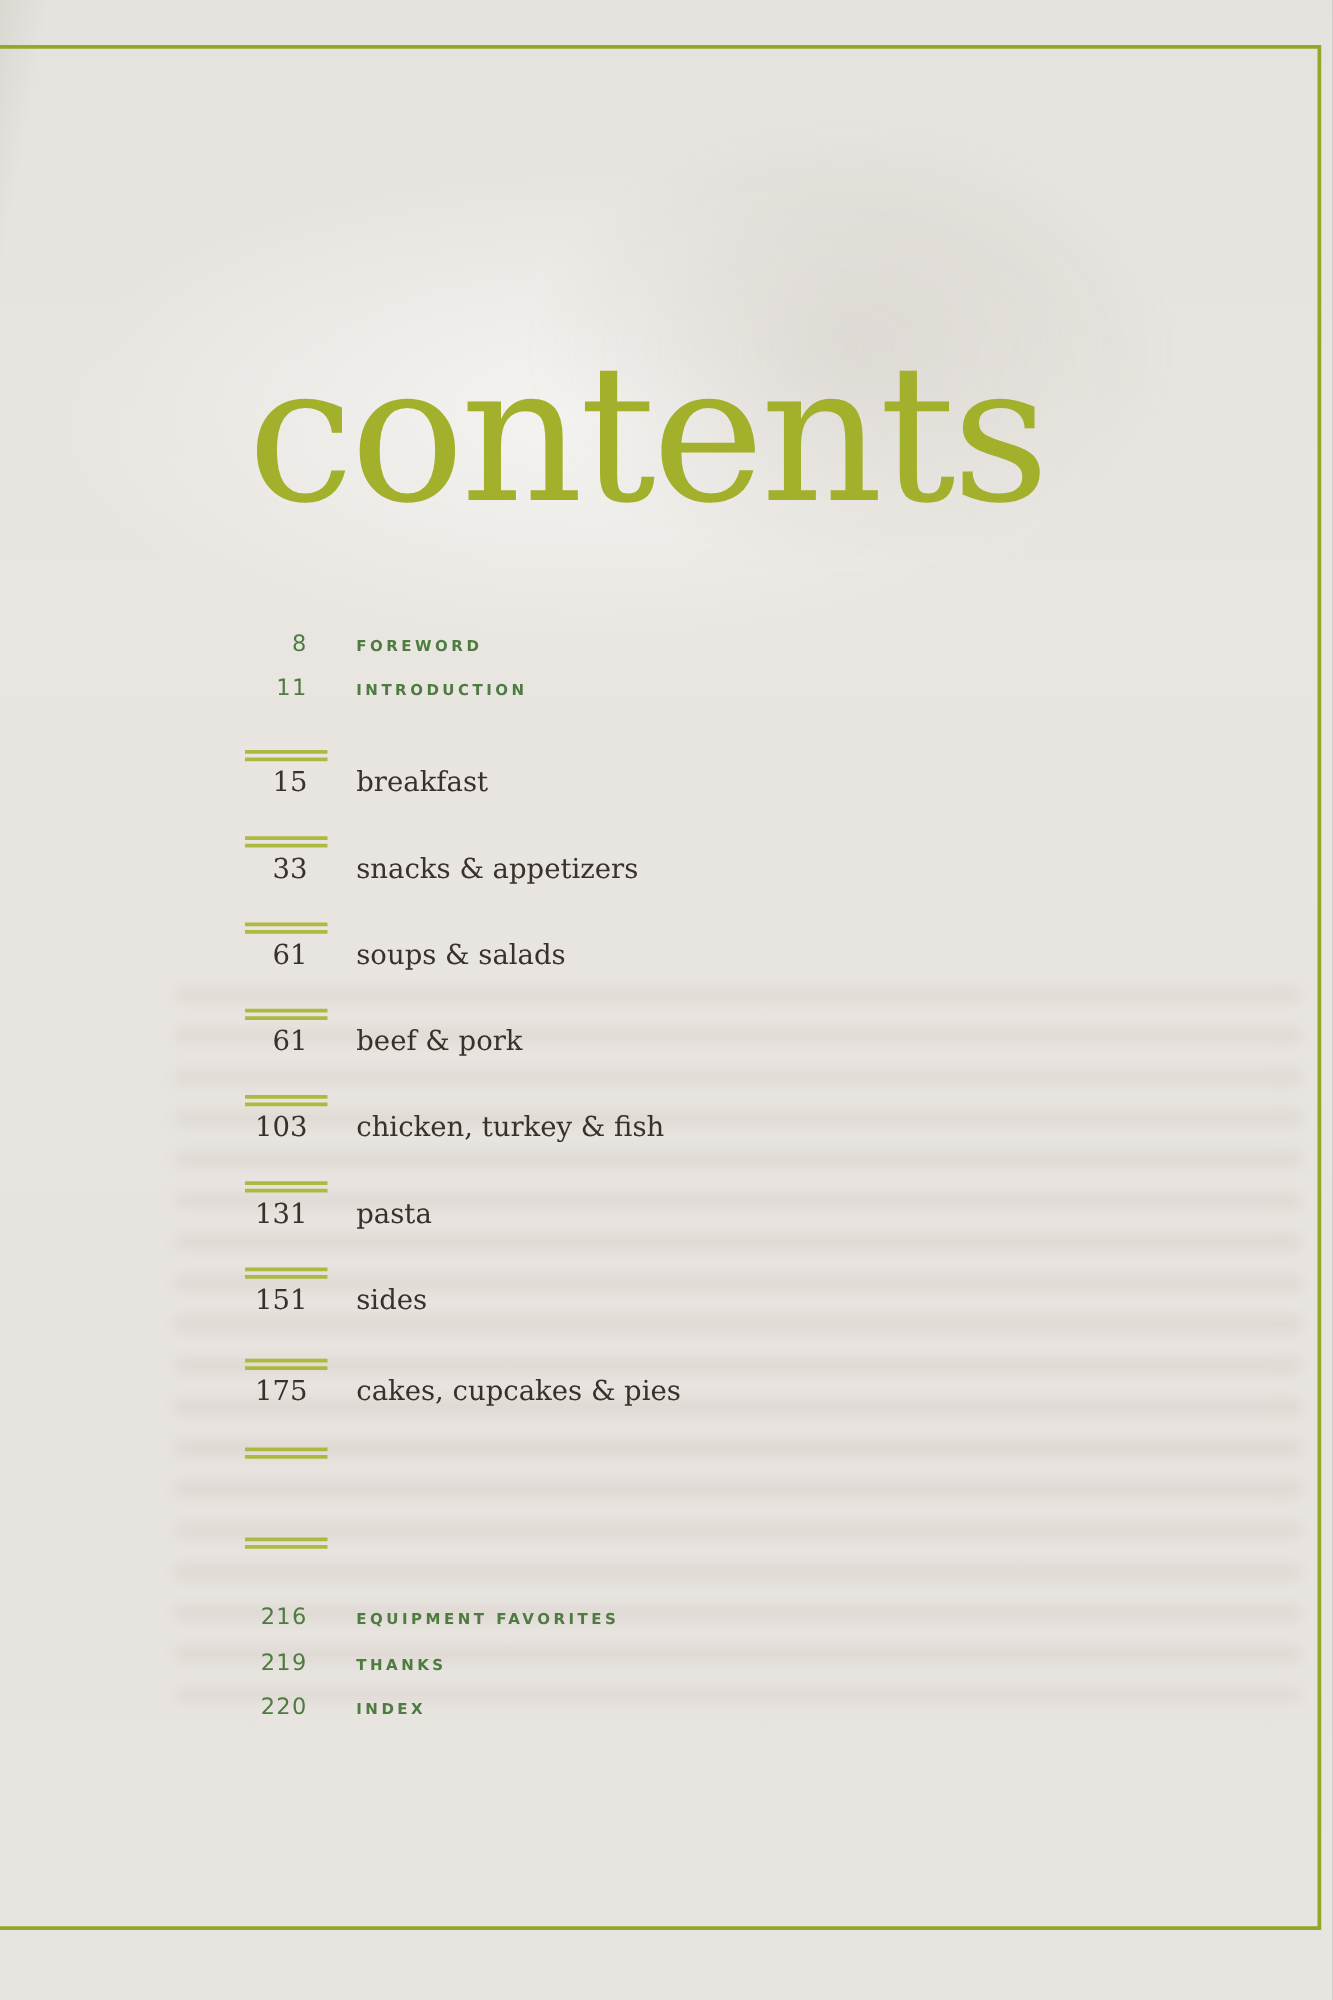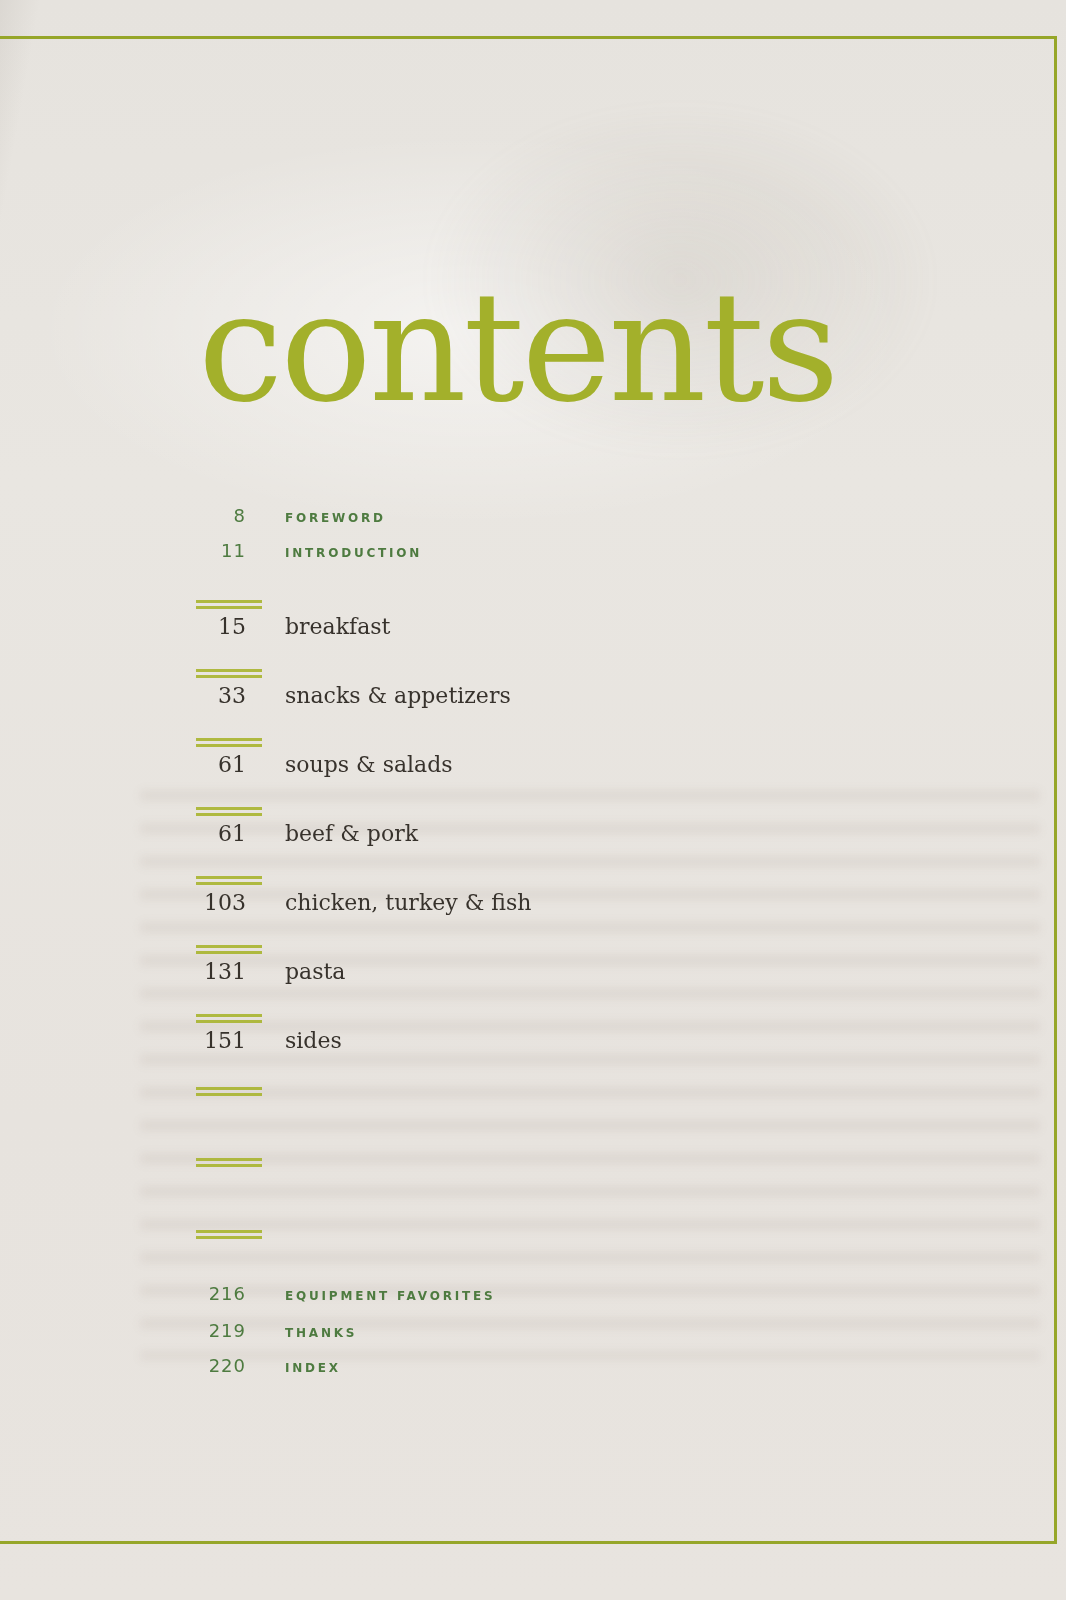--- a/index.html
+++ b/index.html
@@ -206,20 +206,24 @@
   <div class="chapter-group" style="top:1014px;">
     <div class="double-rule"></div>
     <div class="row chapter-row">
       <span class="num">151</span>
       <span class="label">sides</span>
     </div>
   </div>
 
   <div class="chapter-group" style="top:1087px;">
     <div class="double-rule"></div>
+    <div class="row chapter-row">
+      <span class="num">175</span>
+      <span class="label">cakes, cupcakes &amp; pies</span>
+    </div>
   </div>
 
   <div class="chapter-group" style="top:1158px;">
     <div class="double-rule"></div>
   </div>
 
   <div class="double-rule" style="top:1230px;"></div>
 
   <div class="row matter-row" style="top:1283px;">
     <span class="num">216</span>

